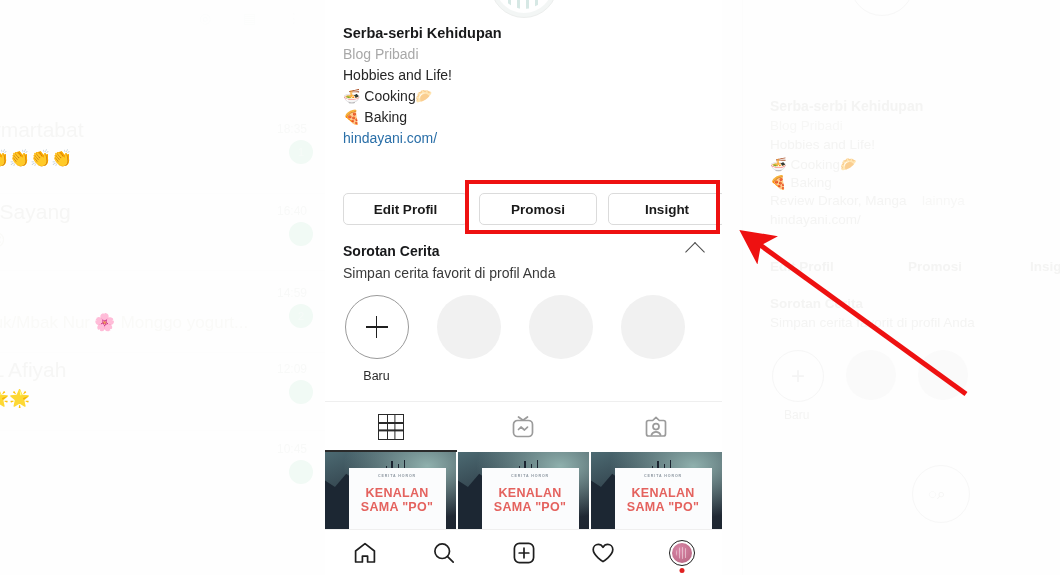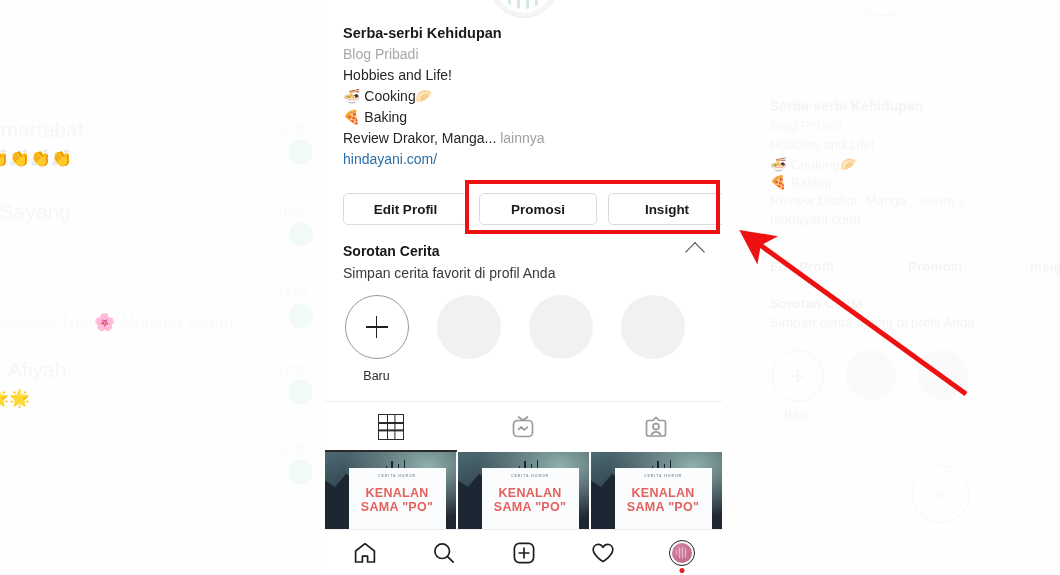--- a/index.html
+++ b/index.html
@@ -286,21 +286,20 @@
       <div class="ppt-inner"></div>
       <div class="ppt-bars"></div>
     </div>
 
     <div class="bio">
       <div class="bio-name">Serba-serbi Kehidupan</div>
       <div class="bio-cat">Blog Pribadi</div>
       <div class="bio-line">Hobbies and Life!</div>
       <div class="bio-line em">🍜 Cooking🥟</div>
       <div class="bio-line em">🍕 Baking</div>
-      <div class="bio-line"><span>Review Drakor, Manga...</span> <span class="bio-more">lainnya</span></div>
       <div class="bio-link">hindayani.com/</div>
     </div>
 
     <div class="btn-row">
       <button class="pbtn w1">Edit Profil</button>
       <button class="pbtn w2">Promosi</button>
       <button class="pbtn w3">Insight</button>
     </div>
 
     <div class="sorotan">

